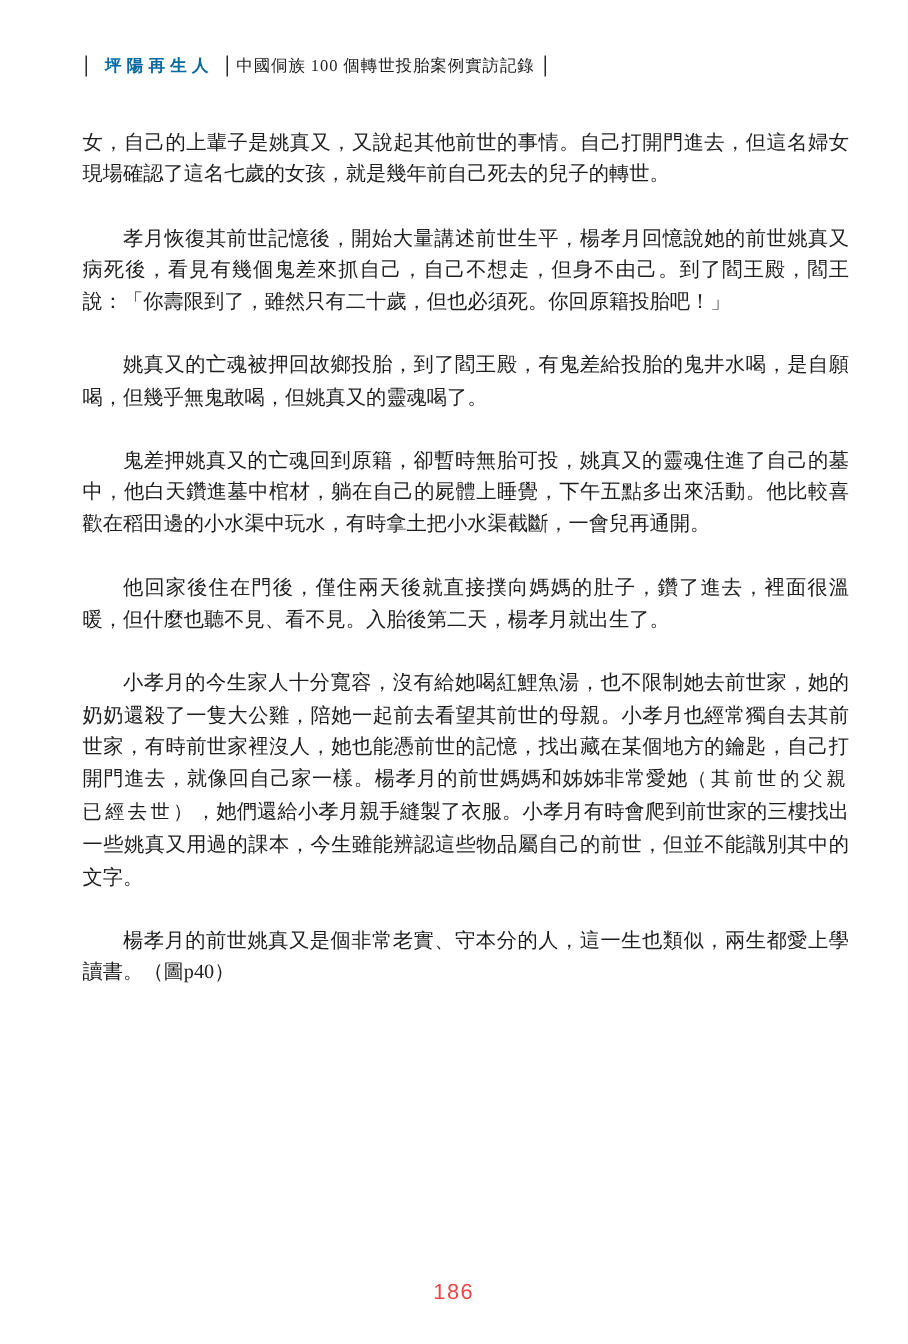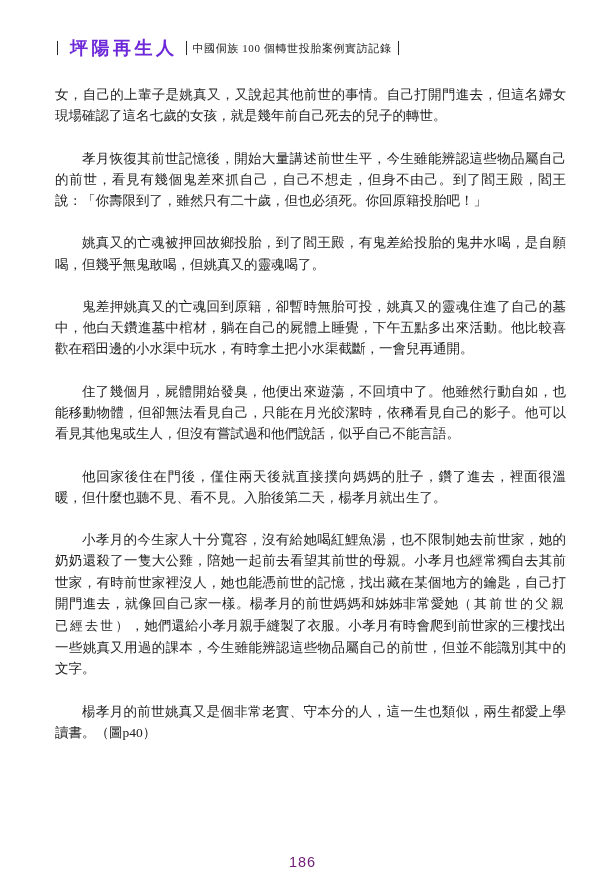--- a/index.html
+++ b/index.html
@@ -24,25 +24,25 @@
     align-items: center;
     white-space: nowrap;
   }
   .head-divider {
     width: 1px;
     height: 14px;
     background: #2a2a2a;
     flex: 0 0 auto;
   }
   .head-title {
-    font-size: 18px;
+    font-size: 11px;
     font-weight: 600;
     letter-spacing: 3.5px;
     margin: 0 8px 0 12px;
-    color: #6d28d9;
+    color: #0369a1;
   }
   .head-subtitle {
     font-size: 11px;
     letter-spacing: 0.6px;
     margin: 0 6px 0 6px;
     color: #1c1c1c;
     text-align: center;
   }
   
   .page-body {
@@ -74,38 +74,37 @@
   
   .folio {
     position: absolute;
     left: 0;
     top: 854px;
     width: 100%;
     text-align: center;
     font-family: "Liberation Sans", "DejaVu Sans", sans-serif;
     font-size: 14.5px;
     letter-spacing: 1px;
-    color: #701a75;
+    color: #ef4444;
   }
 </style>
 </head>
 <body>
 
 <div class="running-head">
   <span class="head-divider"></span>
   <span class="head-title">坪陽再生人</span>
   <span class="head-divider"></span>
   <span class="head-subtitle">中國侗族 100 個轉世投胎案例實訪記錄</span>
   <span class="head-divider"></span>
 </div>
 
 <div class="page-body">
   <p>女，自己的上輩子是姚真又，又說起其他前世的事情。自己打開門進去，但這名婦女現場確認了這名七歲的女孩，就是幾年前自己死去的兒子的轉世。</p>
-  <p class="indent">孝月恢復其前世記憶後，開始大量講述前世生平，今生雖能辨認這些物品屬自己的前世，看見有幾個鬼差來抓自己，自己不想走，但身不由己。到了閻王殿，閻王說：「你壽限到了，雖然只有二十歲，但也必須死。你回原籍投胎吧！」</p>
+  <p class="indent">孝月恢復其前世記憶後，開始大量講述前世生平，楊孝月回憶說她的前世姚真又病死後，看見有幾個鬼差來抓自己，自己不想走，但身不由己。到了閻王殿，閻王說：「你壽限到了，雖然只有二十歲，但也必須死。你回原籍投胎吧！」</p>
   <p class="indent">姚真又的亡魂被押回故鄉投胎，到了閻王殿，有鬼差給投胎的鬼井水喝，是自願喝，但幾乎無鬼敢喝，但姚真又的靈魂喝了。</p>
   <p class="indent">鬼差押姚真又的亡魂回到原籍，卻暫時無胎可投，姚真又的靈魂住進了自己的墓中，他白天鑽進墓中棺材，躺在自己的屍體上睡覺，下午五點多出來活動。他比較喜歡在稻田邊的小水渠中玩水，有時拿土把小水渠截斷，一會兒再通開。</p>
-  <p class="indent">住了幾個月，屍體開始發臭，他便出來遊蕩，不回墳中了。他雖然行動自如，也能移動物體，但卻無法看見自己，只能在月光皎潔時，依稀看見自己的影子。他可以看見其他鬼或生人，但沒有嘗試過和他們說話，似乎自己不能言語。</p>
   <p class="indent">他回家後住在門後，僅住兩天後就直接撲向媽媽的肚子，鑽了進去，裡面很溫暖，但什麼也聽不見、看不見。入胎後第二天，楊孝月就出生了。</p>
   <p class="indent"><span>小孝月的今生家人十分寬容，沒有給她喝紅鯉魚湯，也不限制她去前世家，她的奶奶還殺了一隻大公雞，陪她一起前去看望其前世的母親。小孝月也經常獨自去其前世家，有時前世家裡沒人，她也能憑前世的記憶，找出藏在某個地方的鑰匙，自己打開門進去，就像回自己家一樣。楊孝月的前世媽媽和姊姊非常愛她</span><span class="kai-note">（其前世的父親已經去世）</span><span>，她們還給小孝月親手縫製了衣服。小孝月有時會爬到前世家的三樓找出一些姚真又用過的課本，今生雖能辨認這些物品屬自己的前世，但並不能識別其中的文字。</span></p>
   <p class="indent">楊孝月的前世姚真又是個非常老實、守本分的人，這一生也類似，兩生都愛上學讀書。（圖p40）</p>
 </div>
 
 <div class="folio">186</div>
 
 </body></html>

